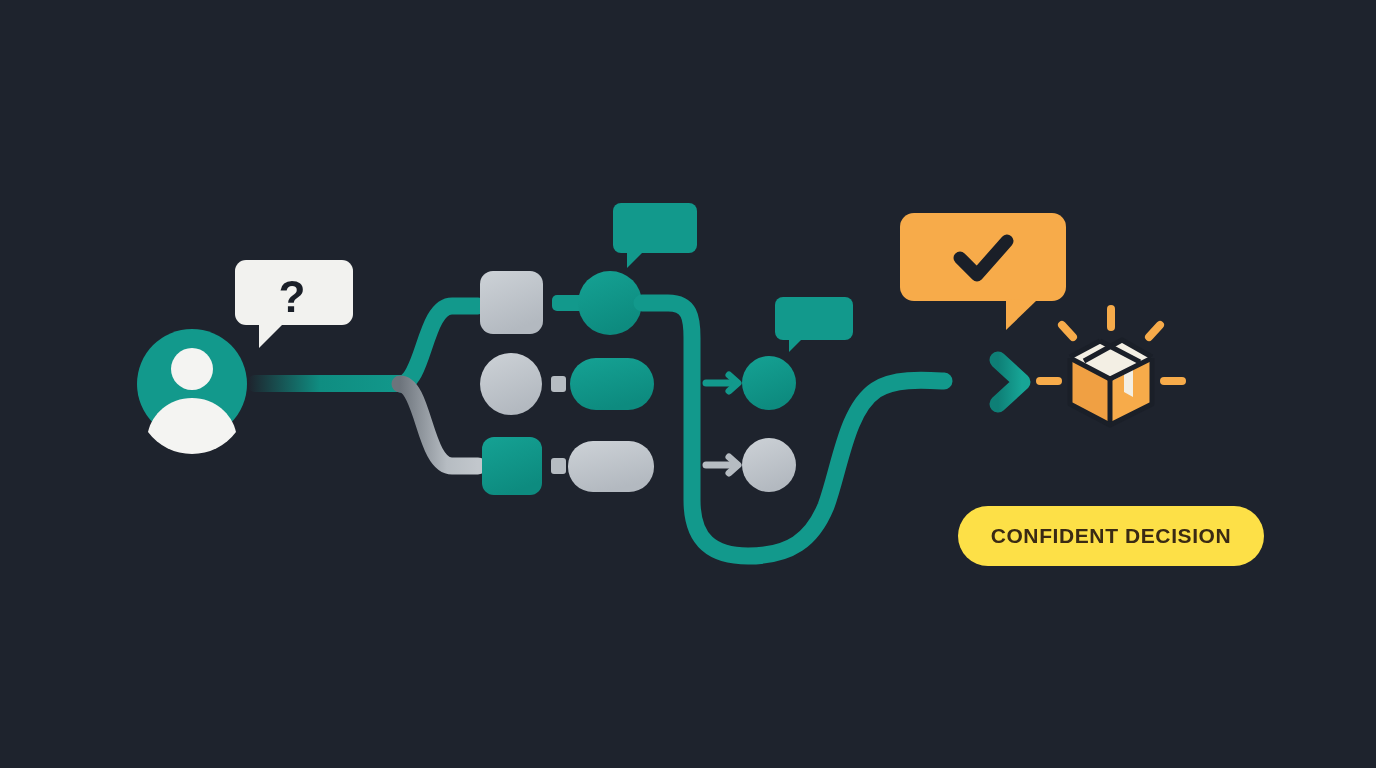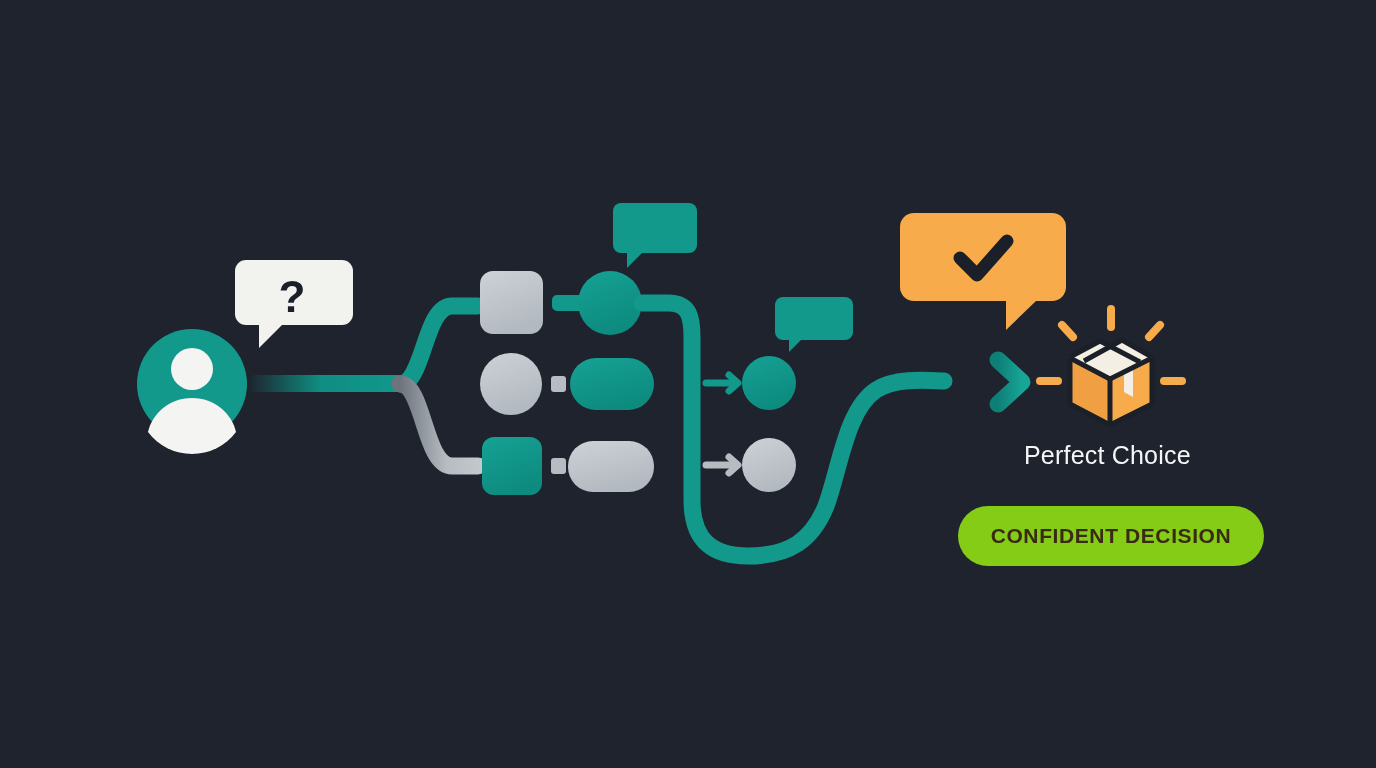--- a/index.html
+++ b/index.html
@@ -39,21 +39,21 @@
     color: #f4f6f7;
     letter-spacing: 0.2px;
   }
   #confident-decision-button {
     position: absolute;
     left: 958px;
     top: 506px;
     width: 306px;
     height: 60px;
     border-radius: 30px;
-    background: #84cc16;
+    background: #fde047;
     border: none;
     display: flex;
     align-items: center;
     justify-content: center;
     cursor: pointer;
     padding: 0;
   }
   #confident-decision-label {
     font-size: 21px;
     font-weight: 700;
@@ -224,19 +224,18 @@
                C 152 414 169 398 192 398 Z" fill="#f4f4f2"></path>
     </g>
 
     <g>
       <rect x="235" y="260" width="118" height="65" rx="11" fill="#f2f2ef"></rect>
       <path d="M 259 323 L 259 348 L 283 324 Z" fill="#f2f2ef"></path>
       <text x="292" y="312" text-anchor="middle" font-family="Liberation Sans, sans-serif" font-size="44" font-weight="700" fill="#1a1f28">?</text>
     </g>
   </svg>
 
-  <div class="lbl" id="perfect-choice-label">Perfect Choice</div>
 
   <button id="confident-decision-button">
     <span id="confident-decision-label">CONFIDENT DECISION</span>
   </button>
 
 </div>
 
 </body></html>

